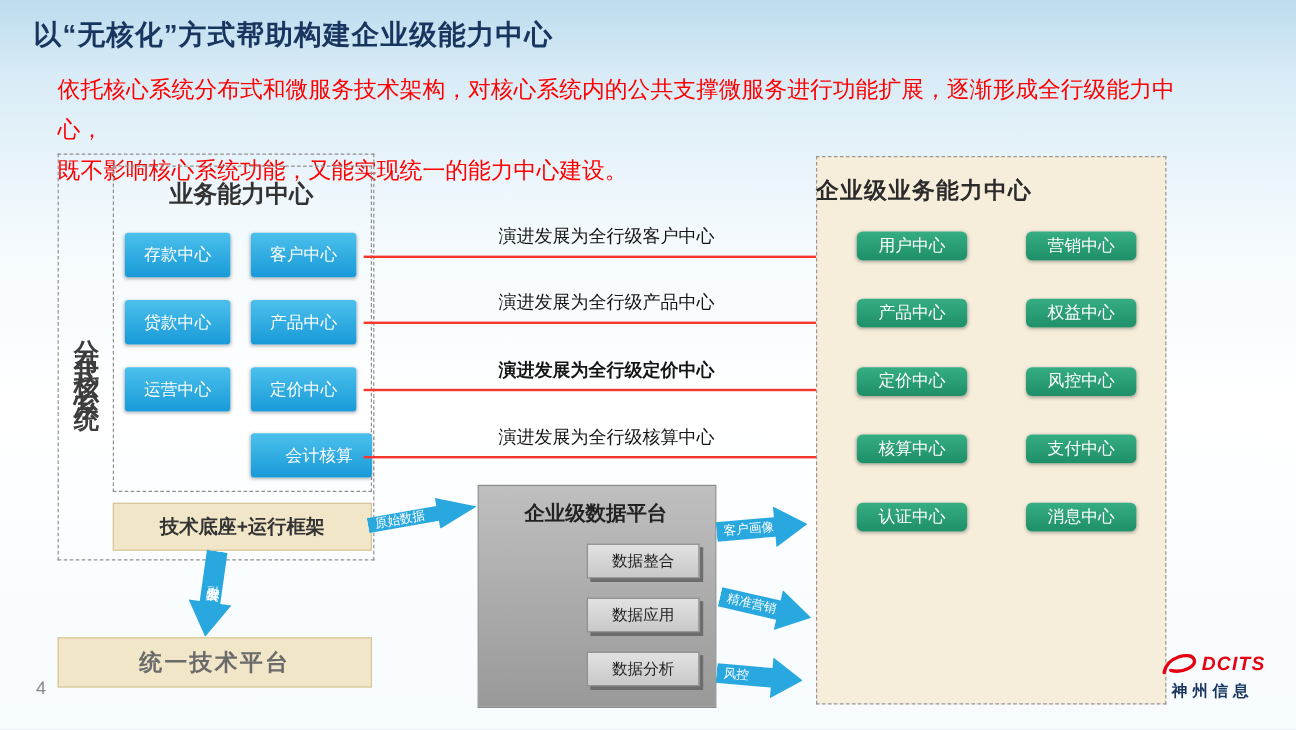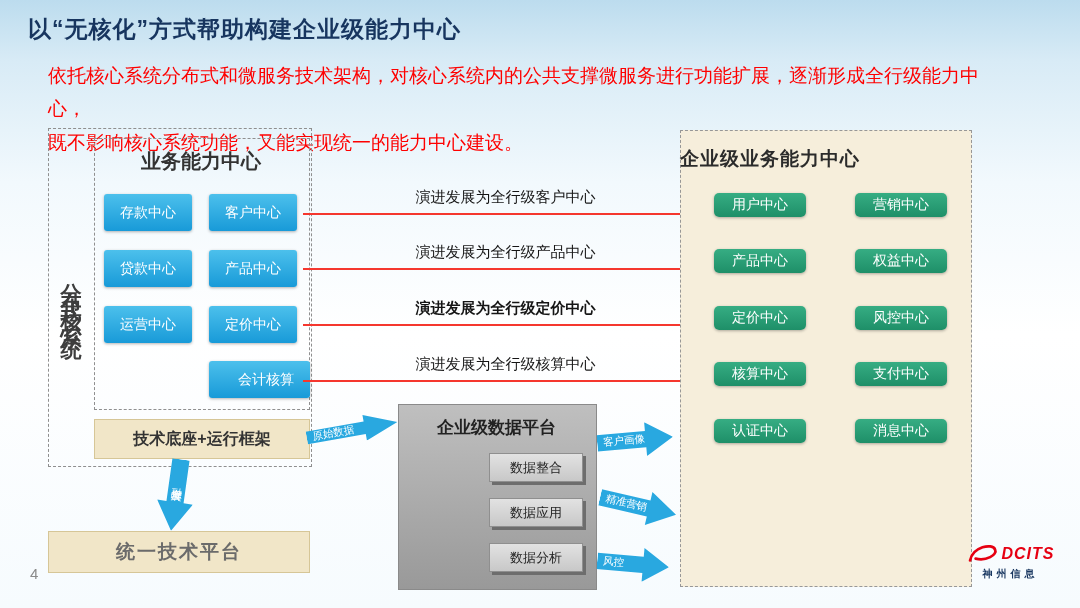--- a/index.html
+++ b/index.html
@@ -38,21 +38,21 @@
     border:1px solid #8f8f8f;box-shadow:3px 3px 0 #6d6d6d;display:flex;align-items:center;justify-content:center;
     font-size:13px;color:#1f1f1f;margin-left:40px;}
   #enterprise-box{left:680px;top:130px;width:290px;height:455px;background:#f6eedb;border:1.5px dashed #979797;}
   #enterprise-title{left:680px;top:146px;width:290px;text-align:left;font-size:19px;font-weight:bold;color:#2b2b2b;letter-spacing:1px;}
   .btn-green{width:92px;height:24px;border-radius:5px;display:flex;align-items:center;justify-content:center;
     color:#fff;font-size:14px;background:linear-gradient(180deg,#36ad83,#1e8f68);box-shadow:0 1px 3px rgba(0,0,0,.3);}
   #page-number{left:30px;top:565px;font-size:15px;color:#8a8a8a;}
   #logo{left:948px;top:542px;width:125px;}
   #logo-row{display:flex;align-items:center;justify-content:center;gap:3px;}
   #logo-brand{color:#e60012;font-size:16px;font-weight:bold;font-style:italic;letter-spacing:1px;}
-  #logo-company{text-align:center;color:#17355f;font-size:10px;font-weight:bold;letter-spacing:4px;margin-top:1px;}
+  #logo-company{text-align:center;color:#17355f;font-size:13px;font-weight:bold;letter-spacing:4px;margin-top:1px;}
 </style>
 </head>
 <body>
 
 <div id="slide">
 
   <div class="abs" id="title">以“无核化”方式帮助构建企业级能力中心</div>
 
   <div class="abs" id="desc">
     <div>依托核心系统分布式和微服务技术架构，对核心系统内的公共支撑微服务进行功能扩展，逐渐形成全行级能力中心，</div>

